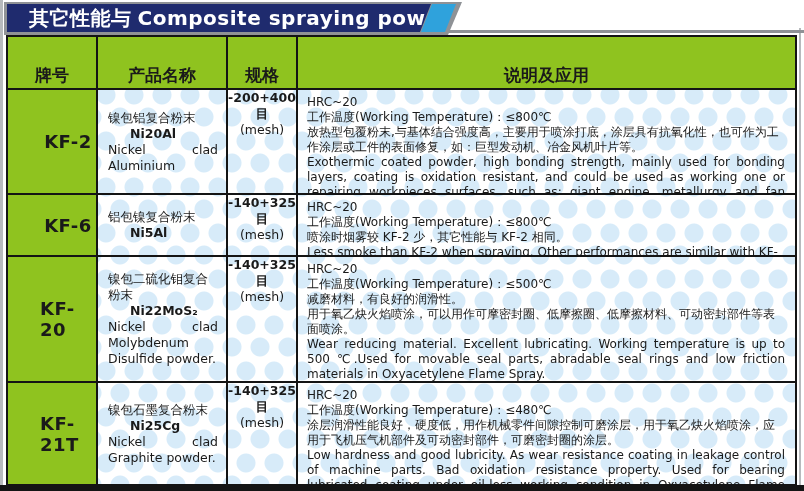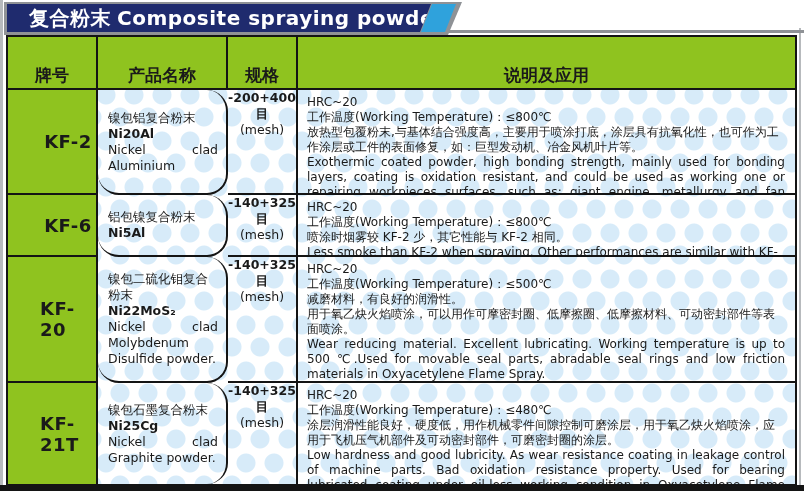--- a/index.html
+++ b/index.html
@@ -40,22 +40,22 @@
   .cell.last-row { border-bottom:none; }
 
   .hdr { background:#8fc31f; display:flex; flex-direction:column; align-items:center; justify-content:center; }
   .hdr .zh { font-size:17px; font-weight:bold; line-height:22px;margin-top:38px; }
   .hdr .en { font-size:11px; line-height:14px;text-align:center; }
 
   .type-cell { background:#8fc31f; display:flex; align-items:center; justify-content:center;
                font-size:18px; font-weight:bold; letter-spacing:0.5px;padding-left:32px; }
 
   .prod-cell { display:flex; flex-direction:column; justify-content:center; padding:4px 8px 4px 10px;
-               font-size:12.5px; line-height:16px;border-radius:21px; }
-  .prod-cell .code { font-weight:bold; }
+               font-size:12.5px; line-height:16px; }
+  .prod-cell .code { font-weight:bold;margin-left:22px; }
   .prod-cell .en { text-align:justify; }
 
   .size-cell { display:flex; flex-direction:column; align-items:center; justify-content:flex-start;
                font-size:12.5px; line-height:16px; text-align:center; }
   .size-cell .range { font-weight:bold; }
 
   .spec-cell { padding:5px 10px 3px 9px; font-size:12px; line-height:15px; }
   .spec-cell .line { }
   .spec-cell .line.en { text-align:justify; }
 
@@ -68,21 +68,21 @@
 <div class="page">
 
   <div class="edge-left"></div>
   <div class="edge-right"></div>
 
   <div class="title-outline"></div>
   <div class="title-rule"></div>
   <div class="title-accent"></div>
   <div class="title-bar">
     <div class="title-text">
-      <span class="zh">复合粉末</span><span class="en">Composite spraying powder</span>
+      <span class="zh">其它性能与</span><span class="en">Composite spraying powder</span>
     </div>
   </div>
 
   <div class="table">
 
     <div class="cell hdr">
       <div class="zh">牌号</div>
       <div class="en">Type</div>
     </div>
     <div class="cell hdr">

